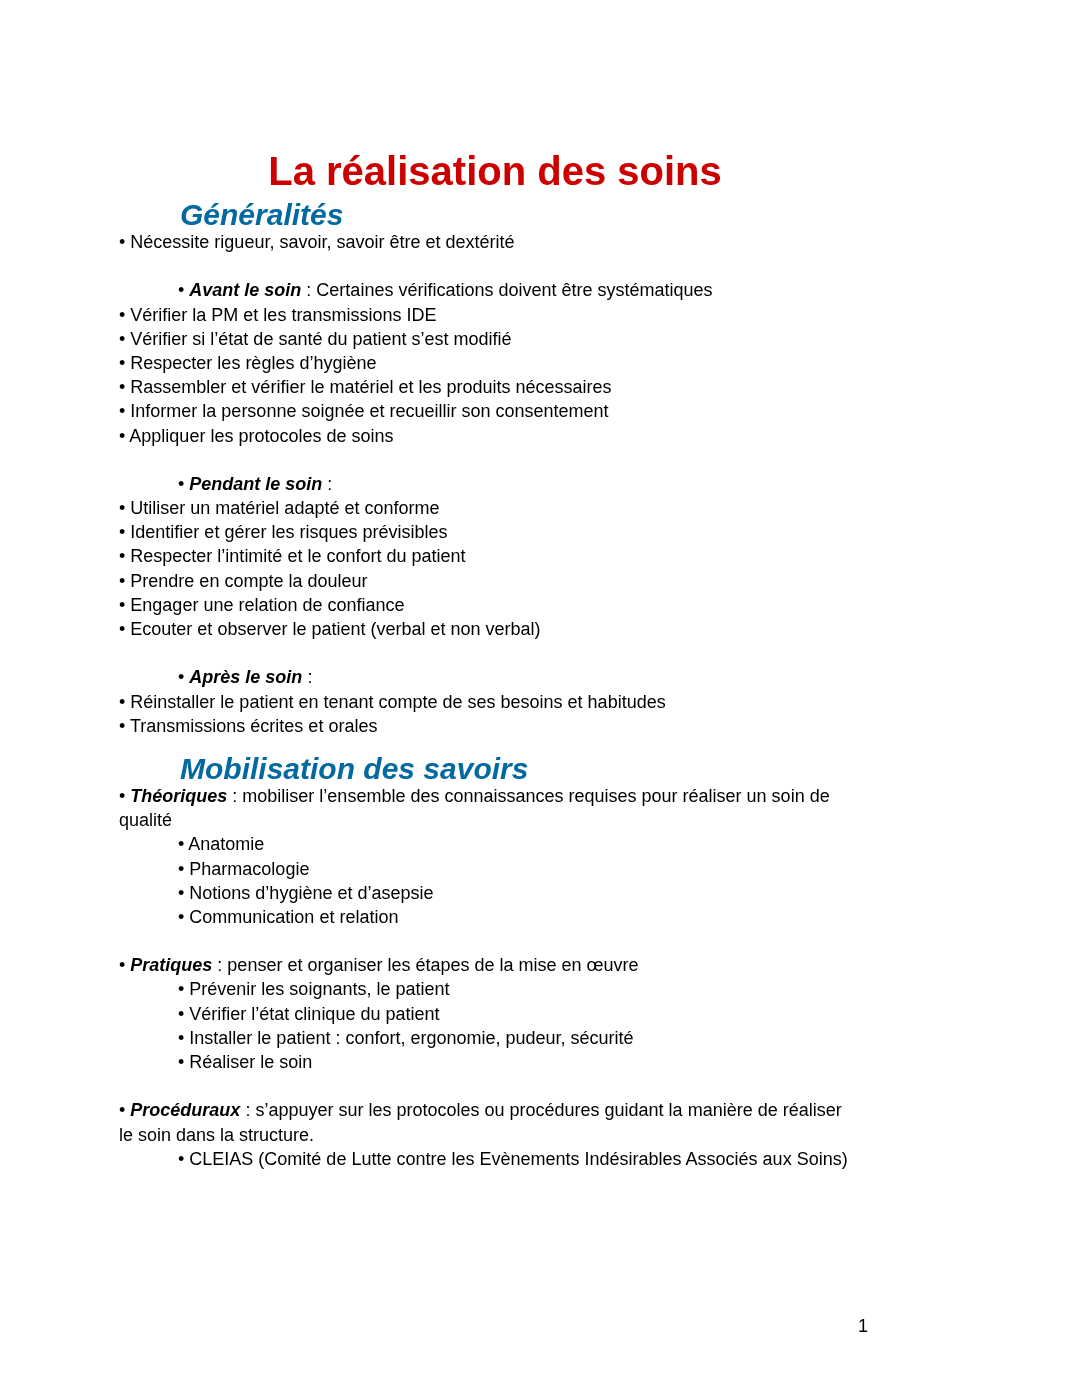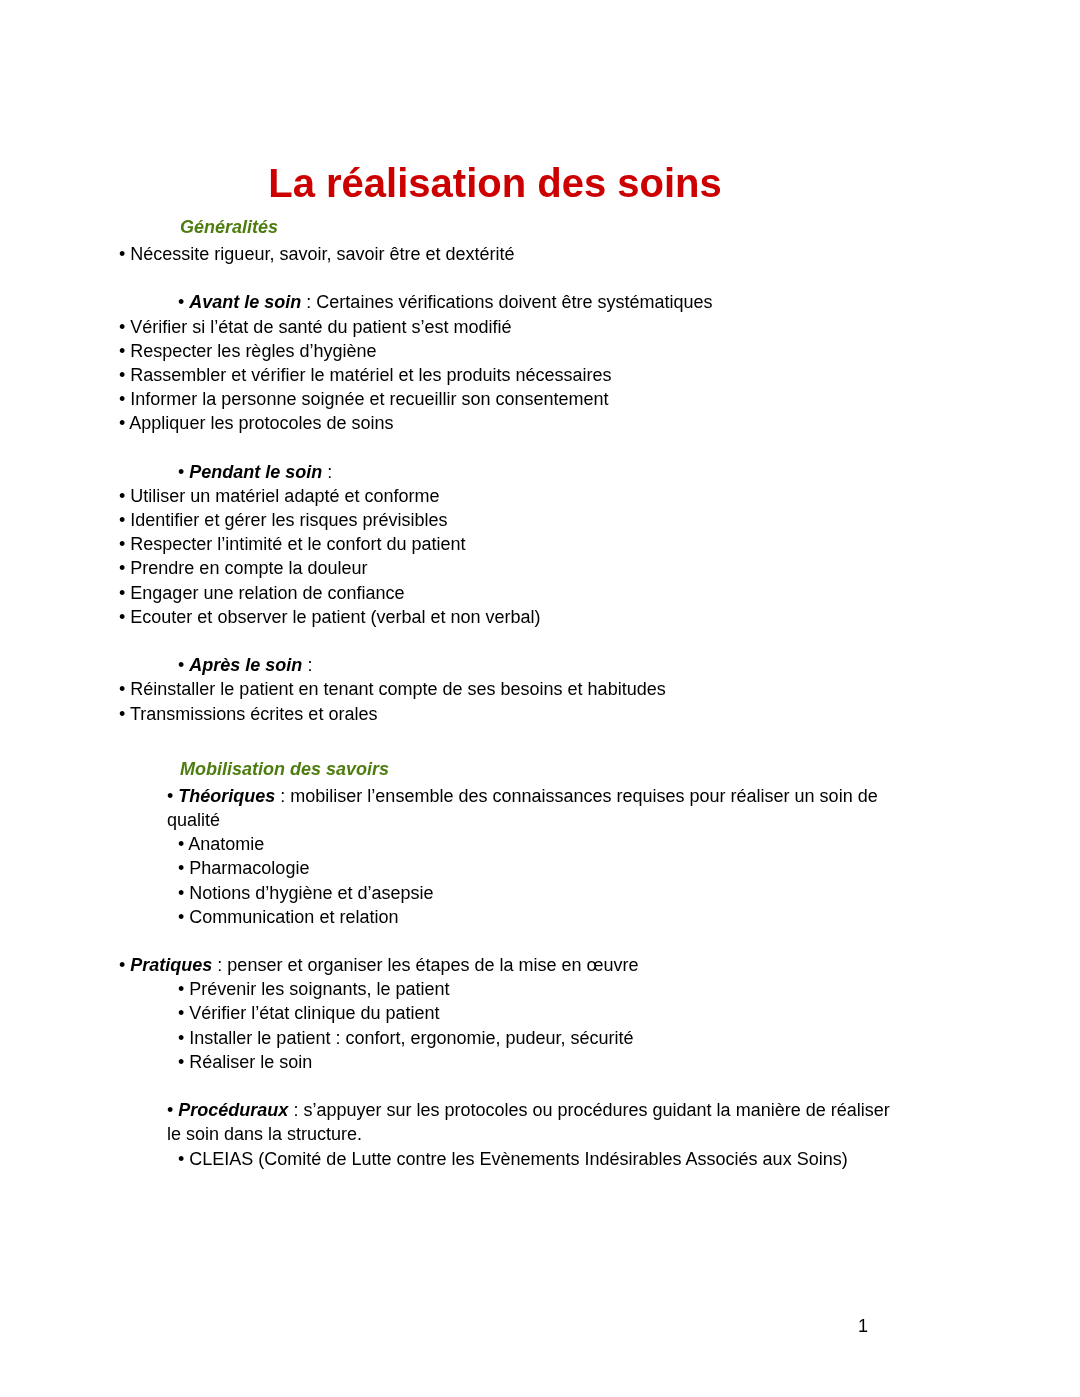--- a/index.html
+++ b/index.html
@@ -12,60 +12,59 @@
       height: 1397px;
       position: relative;
       overflow: hidden;
       font-family: "Liberation Sans", sans-serif;
       color: #000000;
     }
     .page-title {
       position: absolute;
       left: 0;
       width: 990px;
-      top: 130px;
+      top: 118px;
       text-align: center;
       font-size: 40px;
       font-weight: bold;
       color: #cc0000;
       line-height: 52px;
       white-space: nowrap;
     }
     .content {
       position: absolute;
       left: 119px;
       top: 192px;
       width: 760px;
       font-size: 18px;
       line-height: 24.2px;
     }
     .h2 {
-      color: #4d7c0f;
-      font-size: 18px;
+      color: #0369a1;
+      font-size: 30px;
       font-weight: bold;
       font-style: italic;
       padding-left: 61px;
       line-height: 30px;
       height: 30px;
-      margin-top: 20px;
+      margin-top: 8px;
     }
     .line {
       white-space: nowrap;
       height: 24.2px;
     }
     .blank {
       height: 24.2px;
     }
     .indent {
       padding-left: 59px;
     }
     .wrap-line {
       white-space: normal;
       width: 740px;
-      margin-left: 48px;
     }
     .bi {
       font-weight: bold;
       font-style: italic;
     }
     .page-number {
       position: absolute;
       left: 858px;
       top: 1314px;
       font-size: 18px;
@@ -77,20 +76,21 @@
 
 <h1 class="page-title">La réalisation des soins</h1>
 
 <div class="content">
 
   <div class="h2">Généralités</div>
   <div class="line"><span>•</span> <span>Nécessite rigueur, savoir, savoir être et dextérité</span></div>
   <div class="blank"></div>
 
   <div class="line indent"><span>•</span> <span class="bi">Avant le soin</span><span> : Certaines vérifications doivent être systématiques</span></div>
+  <div class="line"><span>•</span> <span>Vérifier la PM et les transmissions IDE</span></div>
   <div class="line"><span>•</span> <span>Vérifier si l’état de santé du patient s’est modifié</span></div>
   <div class="line"><span>•</span> <span>Respecter les règles d’hygiène</span></div>
   <div class="line"><span>•</span> <span>Rassembler et vérifier le matériel et les produits nécessaires</span></div>
   <div class="line"><span>•</span> <span>Informer la personne soignée et recueillir son consentement</span></div>
   <div class="line"><span>•</span> <span>Appliquer les protocoles de soins</span></div>
   <div class="blank"></div>
 
   <div class="line indent"><span>•</span> <span class="bi">Pendant le soin</span><span> :</span></div>
   <div class="line"><span>•</span> <span>Utiliser un matériel adapté et conforme</span></div>
   <div class="line"><span>•</span> <span>Identifier et gérer les risques prévisibles</span></div>

